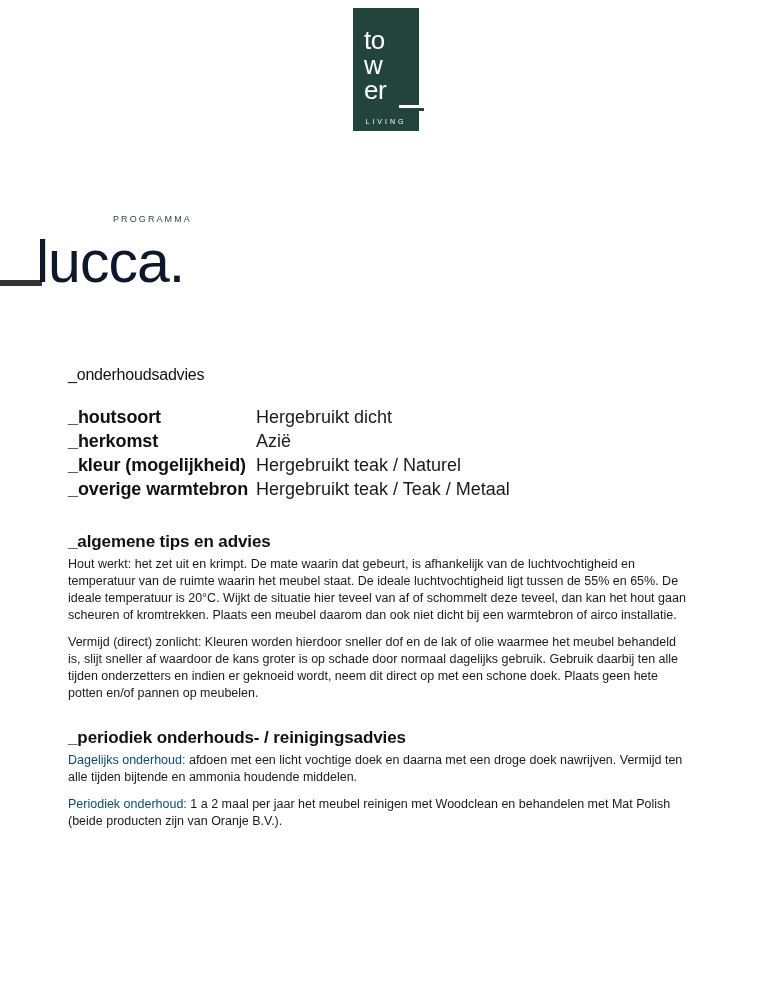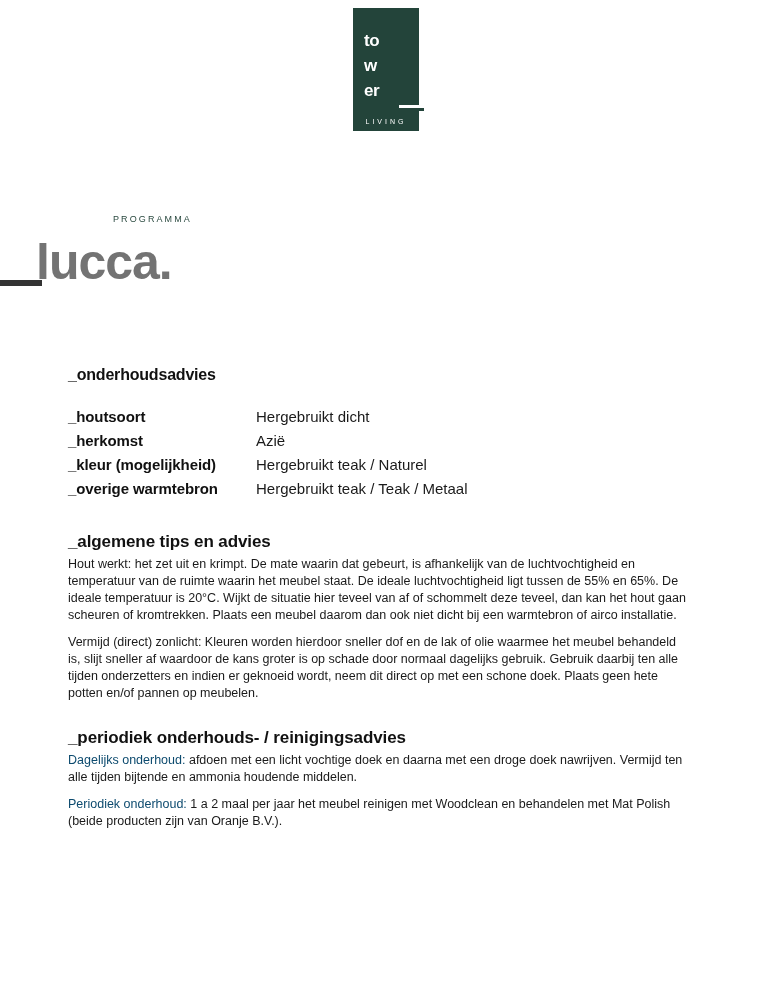--- a/index.html
+++ b/index.html
@@ -33,22 +33,22 @@
     height: 123px;
     background: #23443a;
   }
   .logo-stack {
     position: absolute;
     left: 11px;
     top: 20px;
     width: 60px;
     color: #ffffff;
     font-family: "Liberation Sans", sans-serif;
-    font-weight: 700;
-    font-size: 17px;
+    font-weight: 400;
+    font-size: 26px;
     line-height: 25px;
     letter-spacing: -0.5px;
   }
   .logo-line { display: block; white-space: nowrap; }
   .logo-underscore {
     position: absolute;
     left: 46px;
     top: 100px;
     width: 25px;
     height: 3px;
@@ -96,53 +96,53 @@
     left: 0px;
     top: 56px;
     width: 42px;
     height: 6px;
     background: #333333;
   }
   .brand-name {
     position: absolute;
     left: 36px;
     top: 0px;
-    font-size: 50px;
-    font-weight: 700;
+    font-size: 59px;
+    font-weight: 400;
     letter-spacing: -1px;
-    color: #737373;
+    color: #0f172a;
     line-height: 76px;
     white-space: nowrap;
   }
 
   
   .content {
     position: absolute;
     left: 68px;
     top: 366px;
     width: 620px;
   }
   .section-title {
     font-size: 16px;
-    font-weight: 700;
+    font-weight: 400;
     color: #111111;
     letter-spacing: -0.2px;
     margin: 0 0 26px 0;
   }
 
   
   .spec-table {
     border-collapse: collapse;
     width: 100%;
     margin-bottom: 18px;
   }
   .spec-table td {
     padding: 0 0 10px 0;
     vertical-align: top;
-    font-size: 15px;
+    font-size: 18px;
     line-height: 14px;
     margin-left: 44px;
   }
   .spec-label {
     width: 188px;
     font-weight: 700;
     color: #111111;
     letter-spacing: -0.1px;
   }
   .spec-value {

